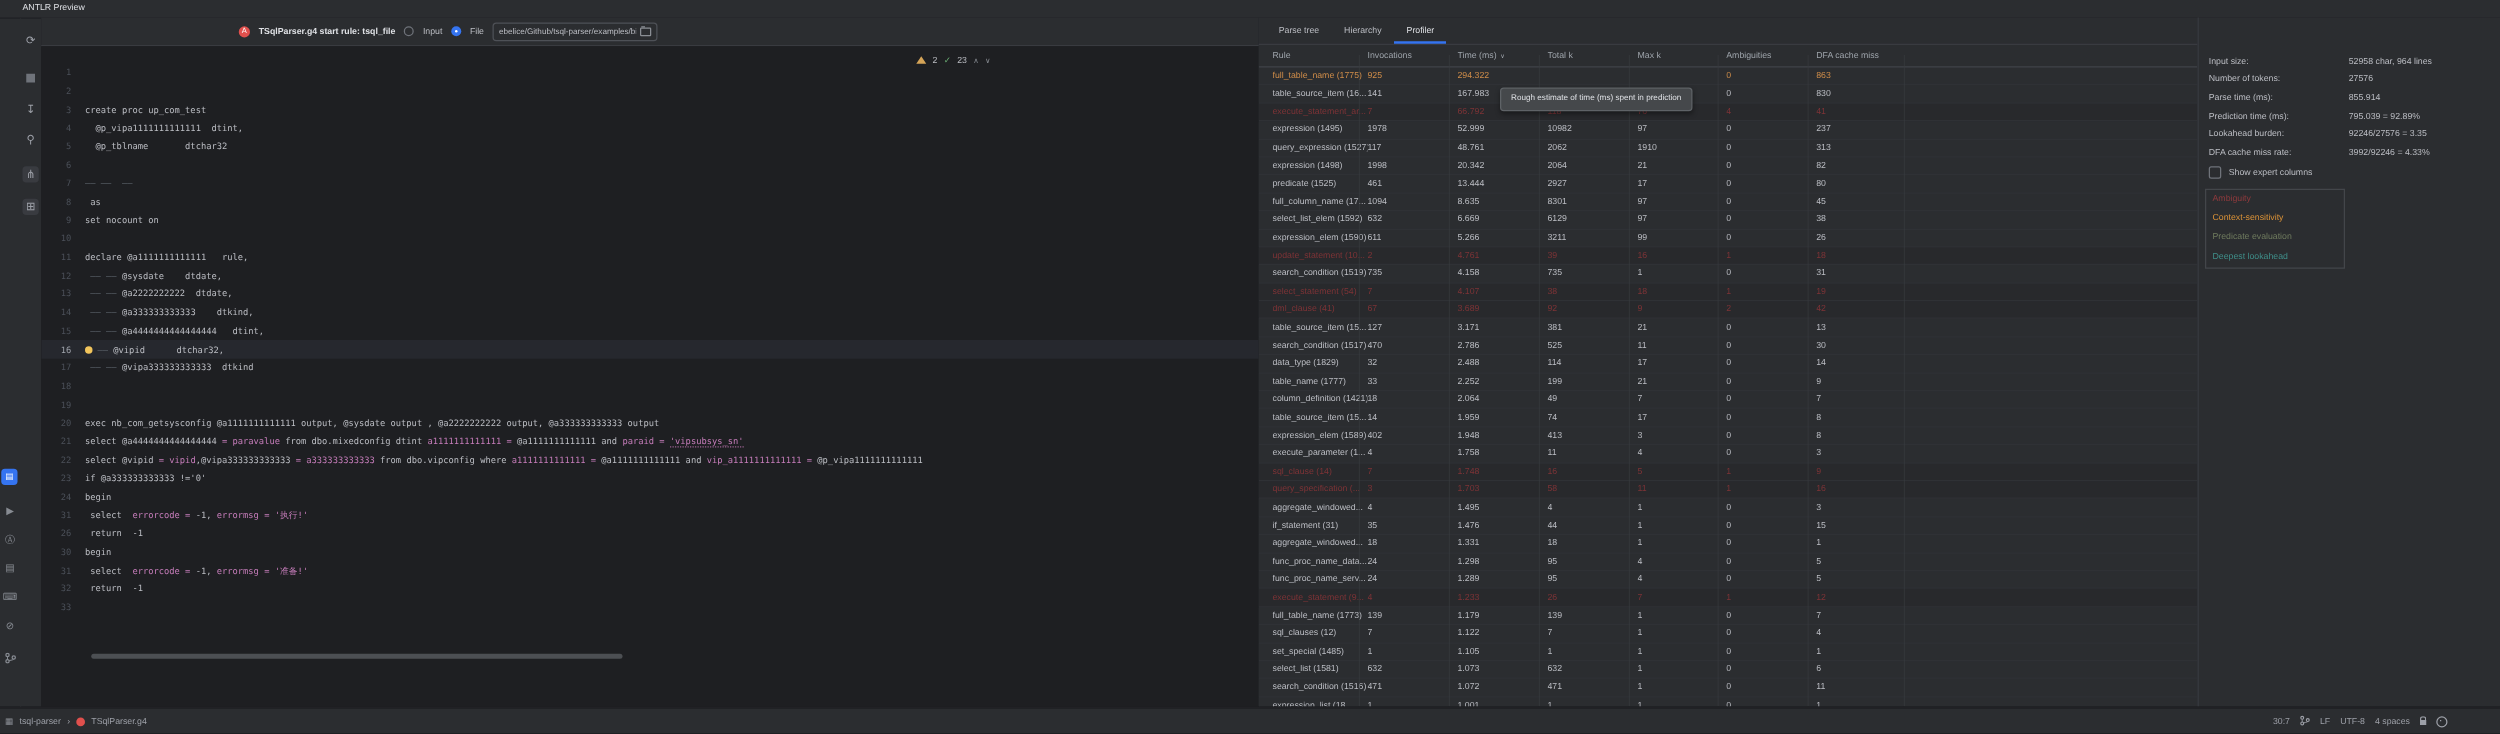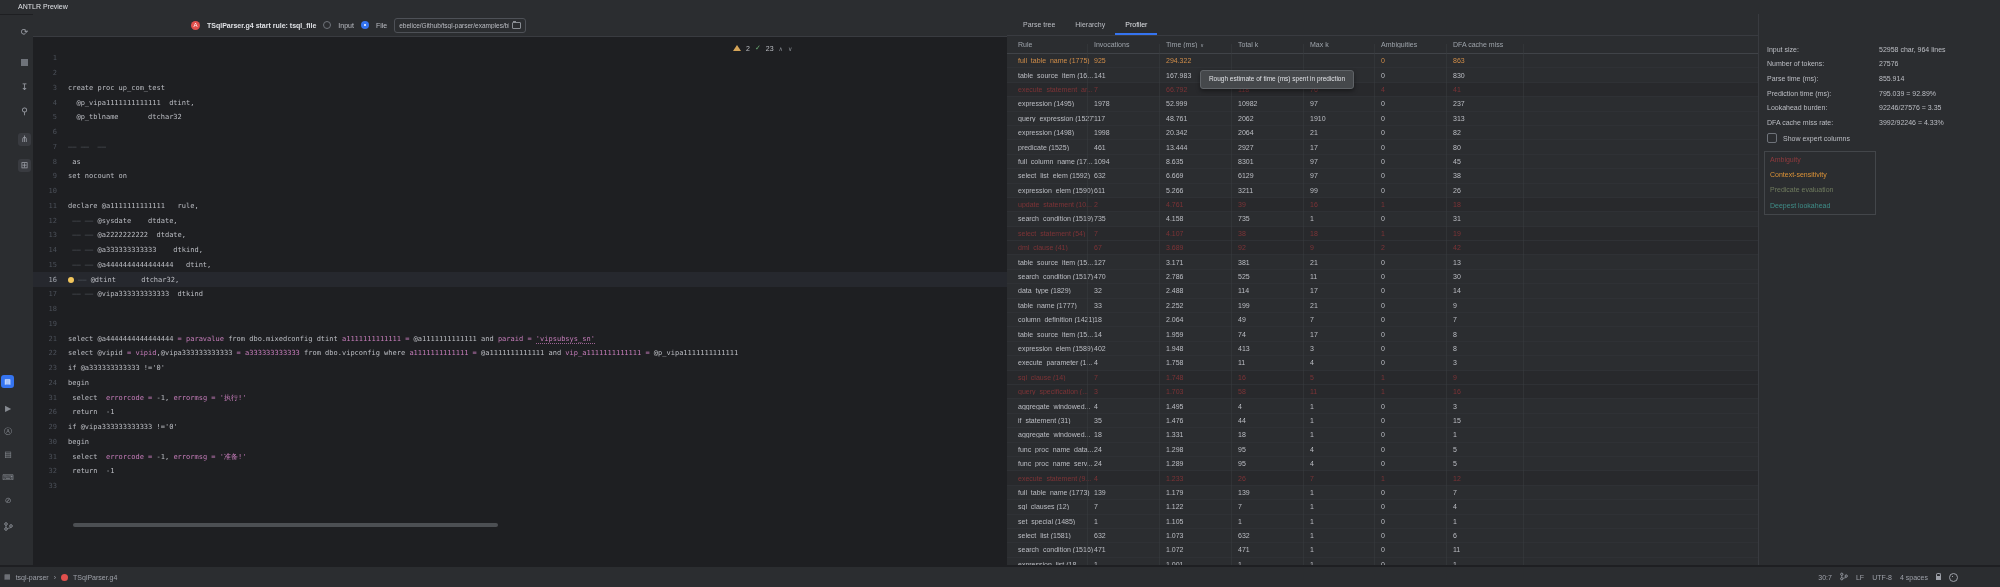--- a/index.html
+++ b/index.html
@@ -202,35 +202,39 @@
         <div class="ed-line">
           <span class="ln">14</span>
           <span class="lc"><span class="seg-g"> —— —— </span><span class="seg-d">@a333333333333    dtkind,</span></span>
         </div>
         <div class="ed-line">
           <span class="ln">15</span>
           <span class="lc"><span class="seg-g"> —— —— </span><span class="seg-d">@a4444444444444444   dtint,</span></span>
         </div>
         <div class="ed-line cur">
           <span class="ln">16</span>
-          <span class="lc"><span class="bulb"></span><span class="seg-g">—— </span><span class="seg-d">@dtint      dtchar32,</span></span>
+          <span class="lc"><span class="bulb"></span><span class="seg-g">—— </span><span class="seg-d">@vipid      dtchar32,</span></span>
         </div>
         <div class="ed-line">
           <span class="ln">17</span>
           <span class="lc"><span class="seg-g"> —— —— </span><span class="seg-d">@vipa333333333333  dtkind</span></span>
         </div>
         <div class="ed-line">
           <span class="ln">18</span>
           <span class="lc"></span>
         </div>
         <div class="ed-line">
           <span class="ln">19</span>
           <span class="lc"></span>
         </div>
         <div class="ed-line">
+          <span class="ln">20</span>
+          <span class="lc"><span class="seg-d">exec nb_com_getsysconfig @a1111111111111 output, @sysdate output , @a2222222222 output, @a333333333333 output</span></span>
+        </div>
+        <div class="ed-line">
           <span class="ln">21</span>
           <span class="lc"><span class="seg-d">select @a4444444444444444 </span><span class="seg-p">= paravalue</span><span class="seg-d"> from dbo.mixedconfig dtint </span><span class="seg-p">a1111111111111 =</span><span class="seg-d"> @a1111111111111 and </span><span class="seg-p">paraid =</span><span class="seg-d"> </span><span class="seg-u">'vipsubsys_sn'</span></span>
         </div>
         <div class="ed-line">
           <span class="ln">22</span>
           <span class="lc"><span class="seg-d">select @vipid </span><span class="seg-p">= vipid</span><span class="seg-d">,@vipa333333333333 </span><span class="seg-p">= a333333333333</span><span class="seg-d"> from dbo.vipconfig where </span><span class="seg-p">a1111111111111 =</span><span class="seg-d"> @a1111111111111 and </span><span class="seg-p">vip_a1111111111111 =</span><span class="seg-d"> @p_vipa1111111111111</span></span>
         </div>
         <div class="ed-line">
           <span class="ln">23</span>
           <span class="lc"><span class="seg-d">if @a333333333333 !='0'</span></span>
@@ -239,24 +243,20 @@
           <span class="ln">24</span>
           <span class="lc"><span class="seg-d">begin</span></span>
         </div>
         <div class="ed-line">
           <span class="ln">31</span>
           <span class="lc"><span class="seg-d"> select  </span><span class="seg-p">errorcode =</span><span class="seg-d"> -1, </span><span class="seg-p">errormsg =</span><span class="seg-d"> </span><span class="seg-p">'执行!'</span></span>
         </div>
         <div class="ed-line">
           <span class="ln">26</span>
           <span class="lc"><span class="seg-d"> return  -1</span></span>
-        </div>
-        <div class="ed-line">
-          <span class="ln">29</span>
-          <span class="lc"><span class="seg-d">if @vipa333333333333 !='0'</span></span>
         </div>
         <div class="ed-line">
           <span class="ln">30</span>
           <span class="lc"><span class="seg-d">begin</span></span>
         </div>
         <div class="ed-line">
           <span class="ln">31</span>
           <span class="lc"><span class="seg-d"> select  </span><span class="seg-p">errorcode =</span><span class="seg-d"> -1, </span><span class="seg-p">errormsg =</span><span class="seg-d"> </span><span class="seg-p">'准备!'</span></span>
         </div>
         <div class="ed-line">

